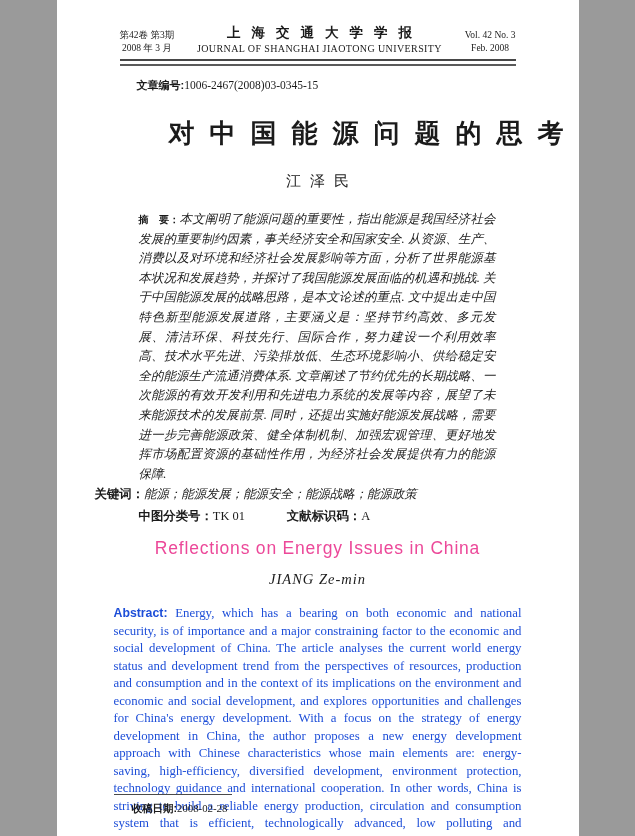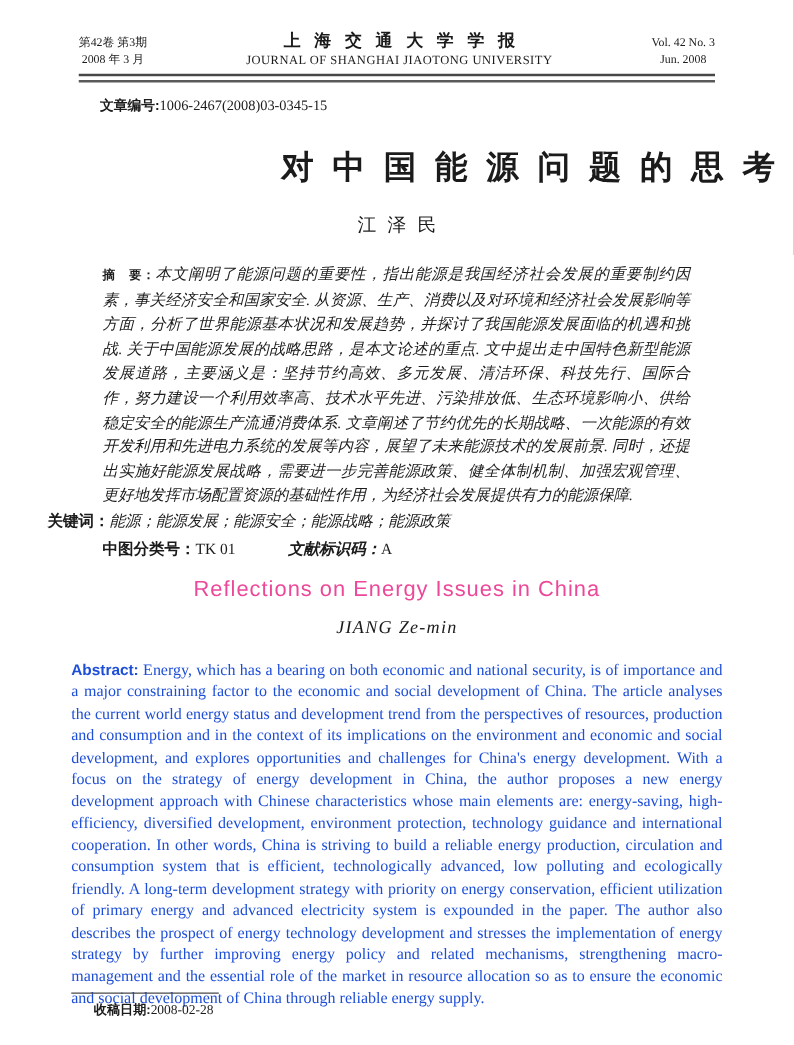--- a/index.html
+++ b/index.html
@@ -1,17 +1,17 @@
 <!DOCTYPE html>
 <html><head>
 <meta charset="utf-8">
 <style>
   html,body{margin:0;padding:0;background:#9a9a9a;}
   .page{
-    width:635px;height:836px;background:#ffffff;position:relative;
+    width:522px;height:836px;background:#ffffff;position:relative;
     margin:0 auto;color:#1b1b1b;box-sizing:border-box;overflow:hidden;
     font-family:"Liberation Serif","DejaVu Serif",serif;
   }
   .serif{font-family:"Liberation Serif","DejaVu Serif",serif;}
   .lbl-cn{font-family:"Liberation Sans","DejaVu Sans",sans-serif;font-weight:bold;font-style:normal;}
   .lbl-en{font-family:"Liberation Sans","DejaVu Sans",sans-serif;font-weight:bold;font-size:12.3px;}
   .kai{font-style:italic;font-family:"Liberation Serif","DejaVu Serif",serif;}
 
   
   .header{
@@ -38,21 +38,21 @@
   .author-cn{
     margin-top:25px;text-align:center;font-size:15px;letter-spacing:9px;text-indent:9px;line-height:17px;
   }
 
   .abstract-cn{
     margin:20px 83px 0 82px;text-align:justify;font-size:12.4px;line-height:19.6px;
   }
   .abstract-cn .lbl-cn{font-size:10px;}
   .keywords-cn{margin:0 83px 0 38px;font-size:12.4px;line-height:21px;}
   .clc-line{margin:1px 83px 0 82px;font-size:12.4px;line-height:21px;}
-  .clc-gap{margin-left:42px;font-style:italic;}
+  .clc-gap{margin-left:42px;}
   .lbl-inline{font-size:12.4px;}
 
   .title-en{
     margin:11px 0 0 0;text-align:center;font-size:17.5px;font-weight:normal;
     letter-spacing:0.8px;line-height:21px;
     font-family:"Liberation Sans","DejaVu Sans",sans-serif;color:#ec4899;
   }
   .author-en{
     margin-top:12px;text-align:center;font-style:italic;font-size:14.5px;letter-spacing:1px;line-height:16px;
   }
@@ -79,21 +79,21 @@
     <div class="h-left">
       <div>第42卷 第3期</div>
       <div>2008 年 3 月</div>
     </div>
     <div class="h-center">
       <div class="jname-cn">上海交通大学学报</div>
       <div class="jname-en">JOURNAL OF SHANGHAI JIAOTONG UNIVERSITY</div>
     </div>
     <div class="h-right">
       <div>Vol. 42 No. 3</div>
-      <div>Jun. 2008</div>
+      <div>Feb. 2008</div>
     </div>
   </div>
 
   <div class="double-rule"></div>
 
   <div class="article-no">
     <span class="lbl-cn">文章编号:</span><span class="serif">1006-2467(2008)03-0345-15</span>
   </div>
 
   <h1 class="title-cn">对中国能源问题的思考</h1>

